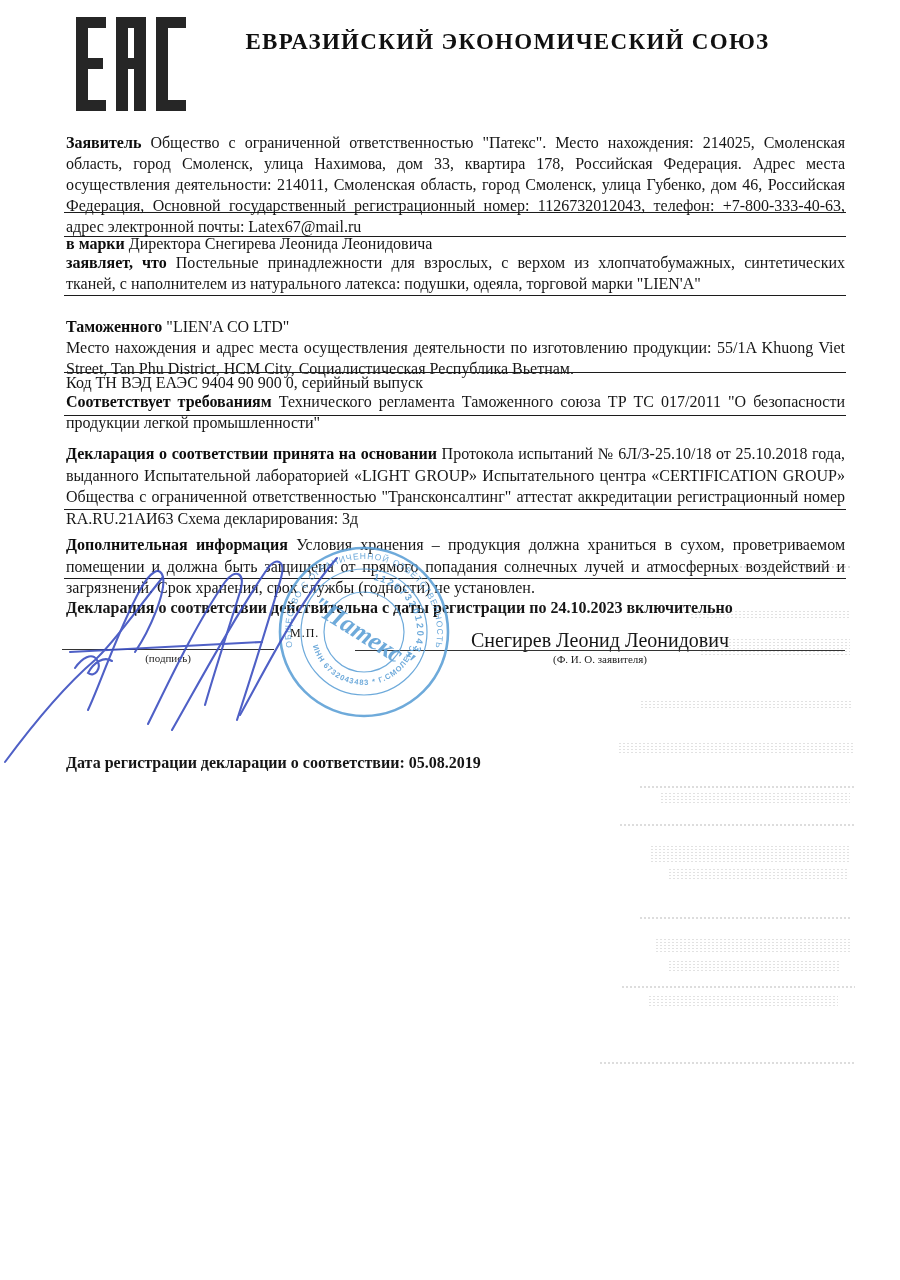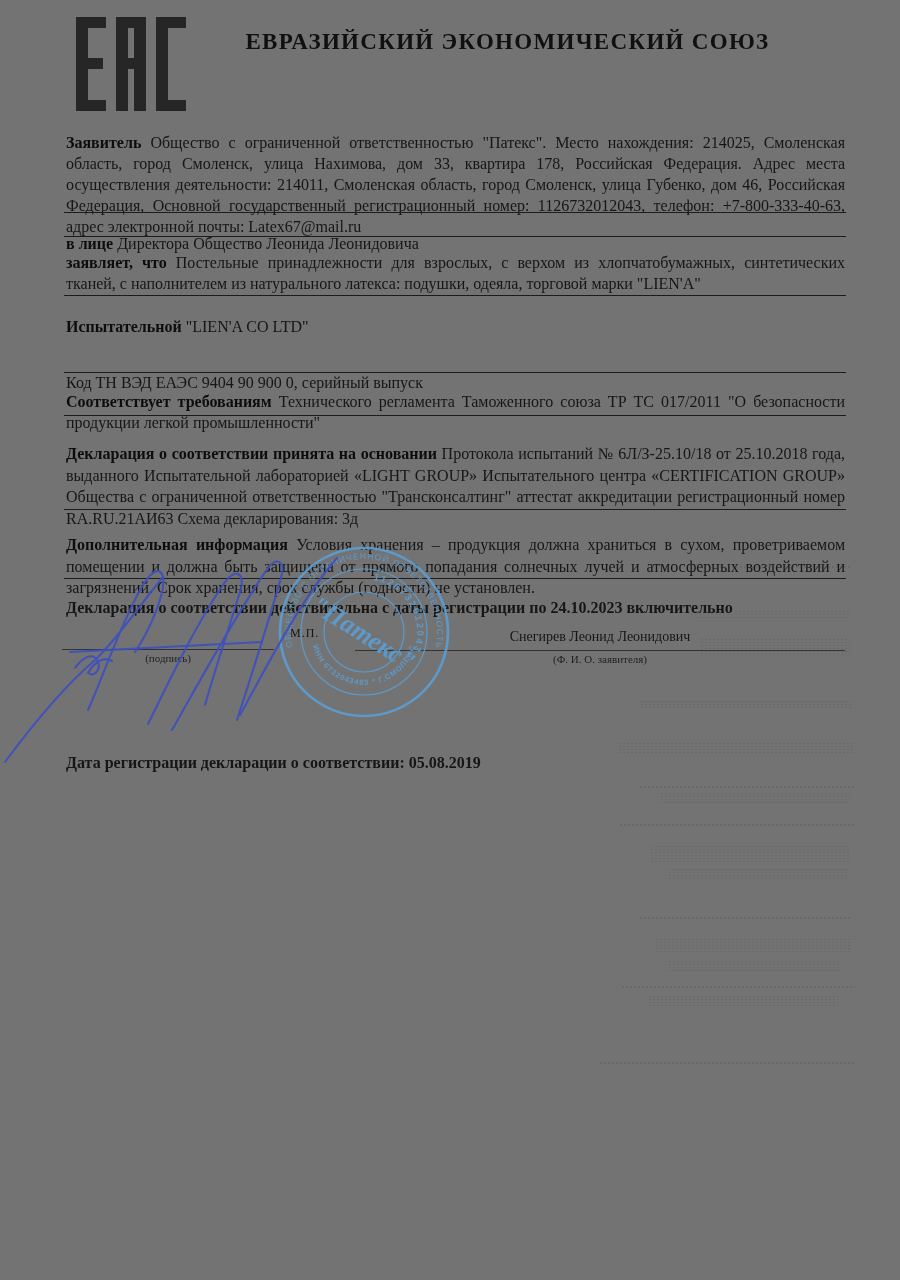--- a/index.html
+++ b/index.html
@@ -1,17 +1,17 @@
 <!DOCTYPE html>
 <html lang="ru"><head>
 <meta charset="utf-8">
 <style>
   html,body{margin:0;padding:0;background:#888;}
   .page{
-    position:relative;width:900px;height:1280px;background:#737373;
+    position:relative;width:900px;height:1280px;background:#ffffff;
     margin:0 auto;overflow:hidden;
     font-family:"Liberation Serif","DejaVu Serif",serif;
     color:#161616;
   }
   
   .eac-logo{position:absolute;left:76px;top:16px;width:110px;height:96px;}
   .titles{
     position:absolute;left:195px;top:27px;width:625px;text-align:center;
     font-weight:bold;font-size:23px;line-height:30px;letter-spacing:1.3px;color:#101010;
   }
@@ -21,21 +21,21 @@
   }
   .para{text-align:justify;font-family:Liberation Serif, serif;}
   .line{white-space:nowrap;}
   b{font-weight:bold;color:#0d0d0d;}
   .rule{position:absolute;left:64px;width:782px;height:0;border-top:1.6px solid #1c1c1c;}
   .bold-line{font-weight:bold;}
   
   .sig-line{position:absolute;height:0;border-top:1.4px solid #333;}
   .caption{position:absolute;font-size:11px;color:#222;text-align:center;}
   .mp{position:absolute;left:290px;top:626px;font-size:12px;letter-spacing:1px;}
-  .fio-name{position:absolute;left:355px;top:629px;width:490px;text-align:center;font-size:14px;}
+  .fio-name{position:absolute;left:355px;top:629px;width:490px;text-align:center;font-size:20px;}
   .stamp{position:absolute;left:278px;top:546px;width:172px;height:172px;opacity:.88;}
   .signature{position:absolute;left:0;top:520px;width:480px;height:260px;}
   
   .noise{
     position:absolute;opacity:.22;
     background-image:radial-gradient(circle, rgba(50,50,50,.65) .6px, transparent .8px);
     background-size:4px 3px;
   }
   .noise.dots{
     height:2px;opacity:.30;
@@ -66,27 +66,28 @@
     </g>
   </svg>
 
   <div class="titles">
     <div>ЕВРАЗИЙСКИЙ ЭКОНОМИЧЕСКИЙ СОЮЗ</div>
   </div>
 
   <p class="para" style="top:116px"><b>Заявитель</b> <span>Общество с ограниченной ответственностью "Патекс". Место нахождения: 214025, Смоленская область, город Смоленск, улица Нахимова, дом 33, квартира 178, Российская Федерация. Адрес места осуществления деятельности: 214011, Смоленская область, город Смоленск, улица Губенко, дом 46, Российская Федерация, Основной государственный регистрационный номер: 1126732012043, телефон: +7-800-333-40-63, адрес электронной почты: Latex67@mail.ru</span></p>
   <div class="rule" style="top:212px"></div>
 
-  <p class="line" style="top:217px"><b>в лице</b> <span>Директора Общество Леонида Леонидовича</span></p>
+  <p class="line" style="top:217px"><b>в марки</b> <span>Директора Снегирева Леонида Леонидовича</span></p>
   <div class="rule" style="top:236px"></div>
 
   <p class="para" style="top:236px"><b>заявляет, что</b> <span>Постельные принадлежности для взрослых, с верхом из хлопчатобумажных, синтетических тканей, с наполнителем из натурального латекса: подушки, одеяла, торговой марки "LIEN'A"</span></p>
   <div class="rule" style="top:295px"></div>
 
-  <p class="line" style="top:300px"><b>Испытательной</b> <span>"LIEN'A CO LTD"</span></p>
+  <p class="line" style="top:300px"><b>Таможенного</b> <span>"LIEN'A CO LTD"</span></p>
+  <p class="para" style="top:321px">Место нахождения и адрес места осуществления деятельности по изготовлению продукции: 55/1A Khuong Viet Street, Tan Phu District, HCM City, Социалистическая Республика Вьетнам.</p>
   <p class="line" style="top:356px">Код ТН ВЭД ЕАЭС 9404 90 900 0, серийный выпуск</p>
   <div class="rule" style="top:372px"></div>
 
   <p class="para" style="top:376px;line-height:20.5px"><b>Соответствует требованиям</b> <span>Технического регламента Таможенного союза ТР ТС 017/2011 "О безопасности продукции легкой промышленности"</span></p>
   <div class="rule" style="top:415px"></div>
 
   <p class="para" style="top:427px;line-height:21.5px"><b>Декларация о соответствии принята на основании</b> <span>Протокола испытаний № 6Л/З-25.10/18 от 25.10.2018 года, выданного Испытательной лабораторией «LIGHT GROUP» Испытательного центра «CERTIFICATION GROUP» Общества с ограниченной ответственностью "Трансконсалтинг" аттестат аккредитации регистрационный номер RA.RU.21АИ63 Схема декларирования: 3д</span></p>
   <div class="rule" style="top:509px"></div>
 
   <p class="para" style="top:518px;line-height:21.5px"><b>Дополнительная информация</b> <span>Условия хранения – продукция должна храниться в сухом, проветриваемом помещении и должна быть защищена от прямого попадания солнечных лучей и атмосферных воздействий и загрязнений. Срок хранения, срок службы (годности) не установлен.</span></p>

